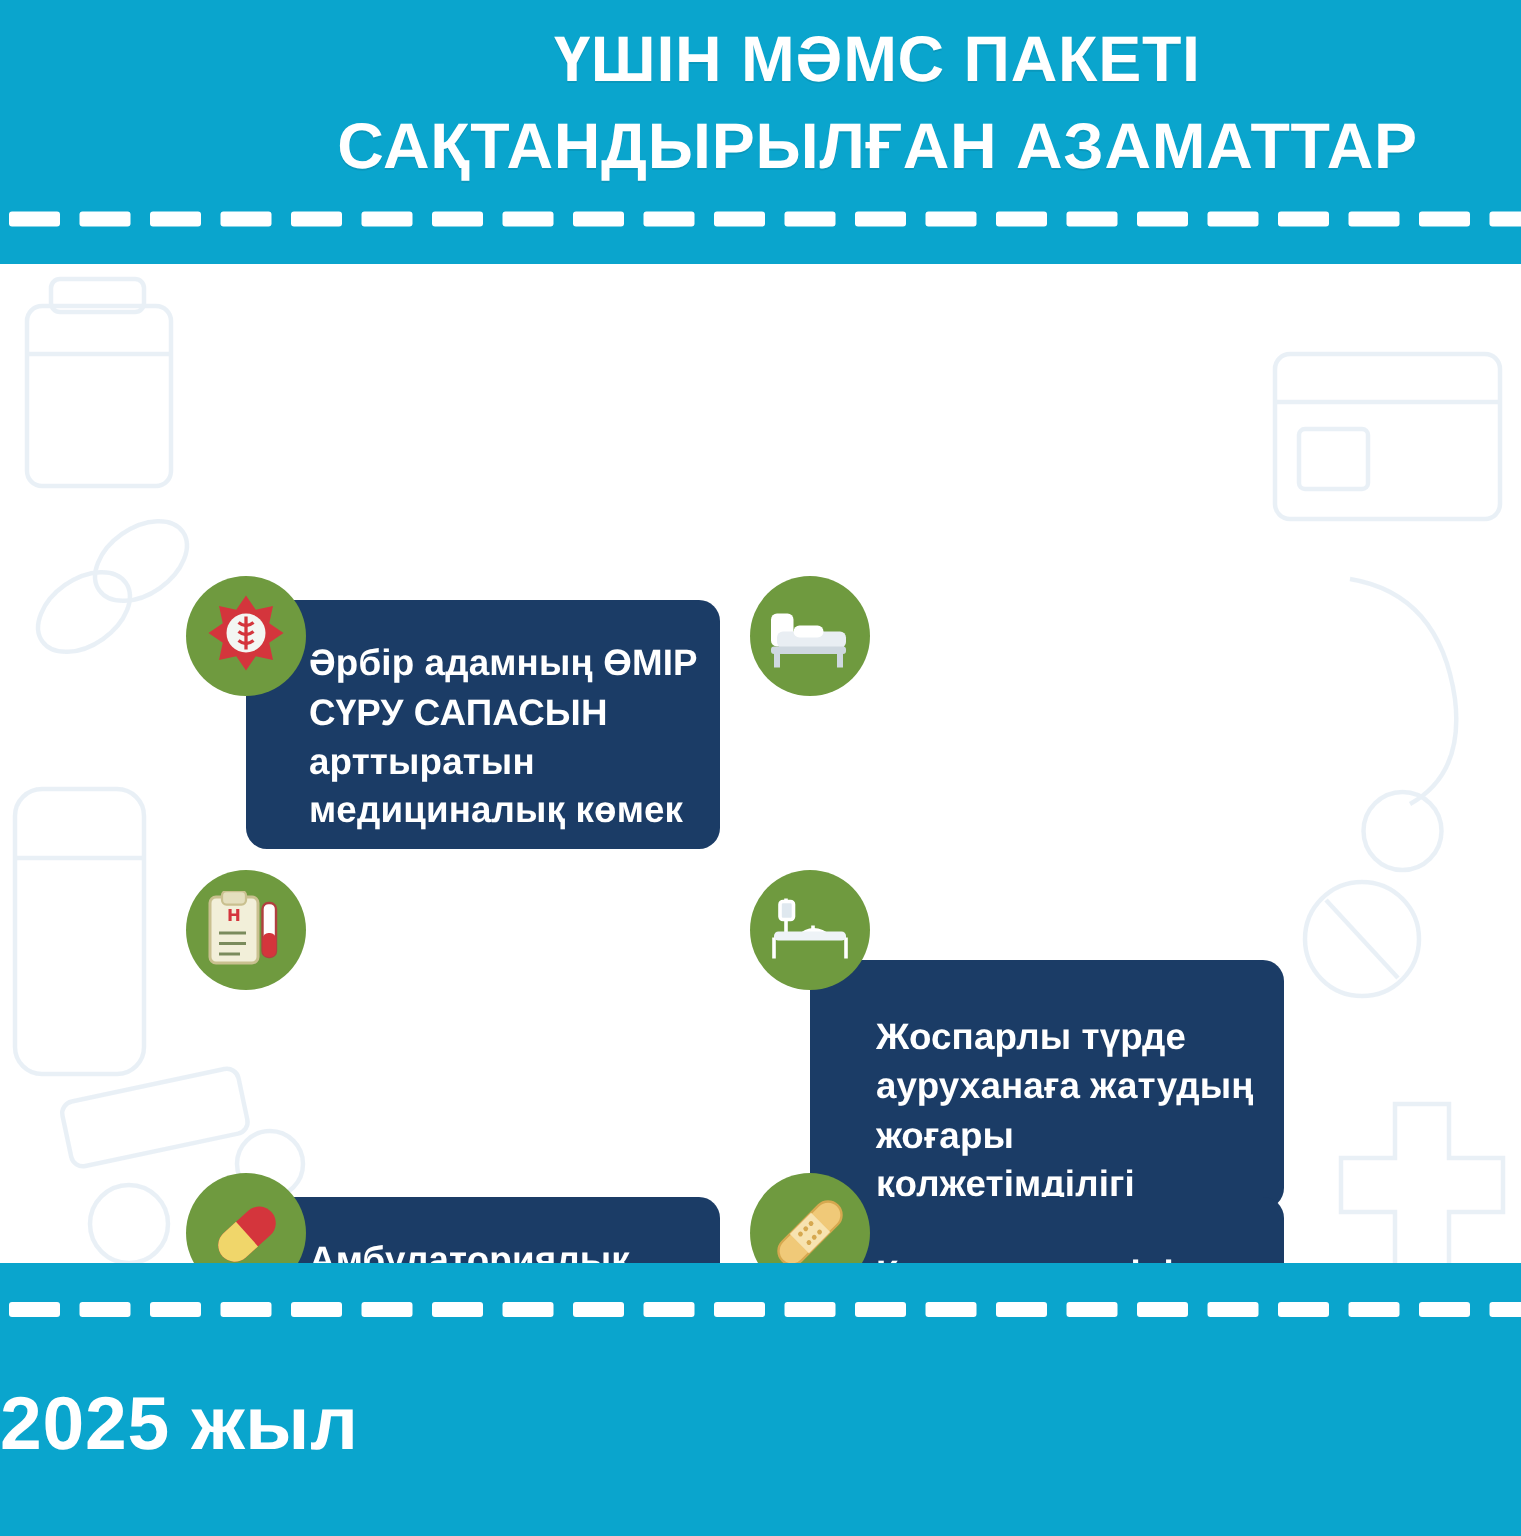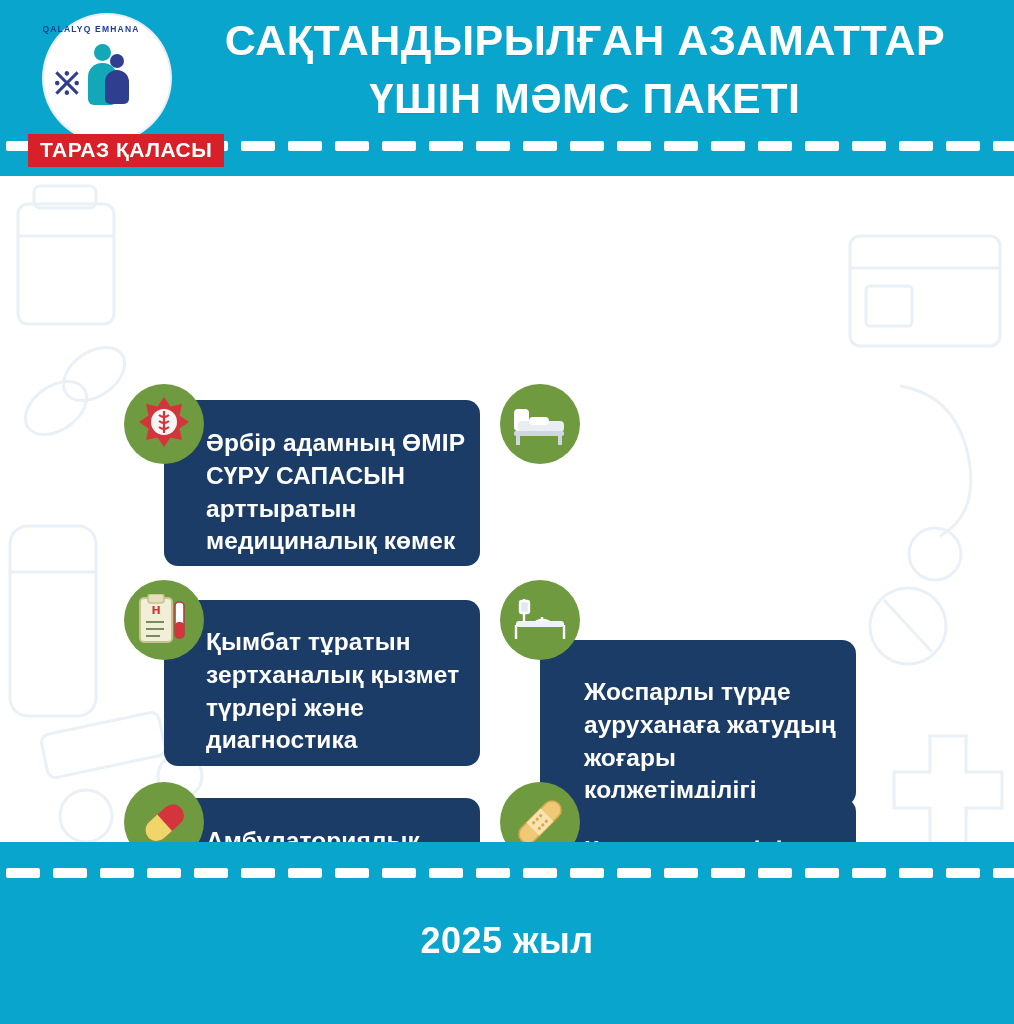--- a/index.html
+++ b/index.html
@@ -248,37 +248,37 @@
     gap: 13px;
     padding-left: 6px;
     box-sizing: border-box;
     overflow: hidden;
   }
   .footer-year {
     position: absolute;
     left: 0;
     top: 78px;
     width: 1014px;
-    text-align: center;
+    text-align: left;
     color: #ffffff;
-    font-size: 36px;
+    font-size: 50px;
     font-weight: bold;
     letter-spacing: 0.5px;
   }
 </style>
 </head>
 <body>
 
 <div class="poster">
 
   <div class="header">
 
     <div class="header-title">
+      <div>ҮШІН МӘМС ПАКЕТІ</div>
       <div>САҚТАНДЫРЫЛҒАН АЗАМАТТАР</div>
-      <div>ҮШІН МӘМС ПАКЕТІ</div>
     </div>
 
     <div class="dashed-strip">
       <span class="dash"></span>
         <span class="dash"></span>
         <span class="dash"></span>
         <span class="dash"></span>
       <span class="dash"></span>
         <span class="dash"></span>
         <span class="dash"></span>
@@ -292,37 +292,20 @@
         <span class="dash"></span>
         <span class="dash"></span>
       <span class="dash"></span>
         <span class="dash"></span>
         <span class="dash"></span>
         <span class="dash"></span>
       <span class="dash"></span>
         <span class="dash"></span>
     </div>
 
-    <div class="logo-wrap">
-      <div class="logo-circle"></div>
-      <div class="logo-text-ring">
-        <div class="logo-ring-label">QALALYQ EMHANA</div>
-      </div>
-      <div class="logo-mark">
-        <div class="logo-ornament">※</div>
-        <div class="logo-small-num">2</div>
-        <div class="logo-figure">
-          <div class="logo-head"></div>
-          <div class="logo-body"></div>
-          <div class="logo-head2"></div>
-          <div class="logo-body2"></div>
-        </div>
-      </div>
-      <div class="city-badge">ТАРАЗ ҚАЛАСЫ</div>
-    </div>
   </div>
 
   <div class="content">
 
     <svg class="bg-deco" viewBox="0 0 1014 666" xmlns="http://www.w3.org/2000/svg">
       <g fill="none" stroke="#b9cfe4" stroke-width="3">
         <rect x="18" y="28" width="96" height="120" rx="10"></rect>
         <rect x="34" y="10" width="62" height="22" rx="6"></rect>
         <line x1="18" y1="60" x2="114" y2="60"></line>
         <ellipse cx="56" cy="232" rx="34" ry="22" transform="rotate(-35 56 232)"></ellipse>
@@ -368,23 +351,20 @@
         <svg width="56" height="46" viewBox="0 0 56 46" xmlns="http://www.w3.org/2000/svg">
           <rect x="2" y="8" width="15" height="22" rx="4" fill="#ffffff"></rect>
           <rect x="6" y="20" width="46" height="11" rx="4" fill="#e9eef3"></rect>
           <rect x="17" y="16" width="20" height="8" rx="4" fill="#ffffff"></rect>
           <rect x="2" y="30" width="50" height="5" rx="2" fill="#cfd8e0"></rect>
           <rect x="4" y="35" width="4" height="9" fill="#cfd8e0"></rect>
           <rect x="46" y="35" width="4" height="9" fill="#cfd8e0"></rect>
         </svg>
       </div>
 
-      <div class="card" style="left:164px; top:424px; width:316px; height:166px;">
-        <div class="card-text" style="left:42px; top:26px; width:266px;">Қымбат тұратын зертханалық қызмет түрлері және диагностика</div>
-      </div>
       <div class="badge" style="left:124px; top:404px;">
         <svg width="56" height="52" viewBox="0 0 56 52" xmlns="http://www.w3.org/2000/svg">
           <rect x="4" y="4" width="32" height="44" rx="4" fill="#f2efd9" stroke="#c9c08f" stroke-width="2"></rect>
           <rect x="12" y="0" width="16" height="9" rx="3" fill="#e4dfbe" stroke="#c9c08f" stroke-width="1.5"></rect>
           <text x="20" y="20" font-size="11" fill="#d4353c" font-family="DejaVu Sans, sans-serif" text-anchor="middle" font-weight="bold">H</text>
           <g stroke="#7a8b5c" stroke-width="2">
             <line x1="10" y1="28" x2="28" y2="28"></line>
             <line x1="10" y1="35" x2="28" y2="35"></line>
             <line x1="10" y1="42" x2="24" y2="42"></line>
           </g>

